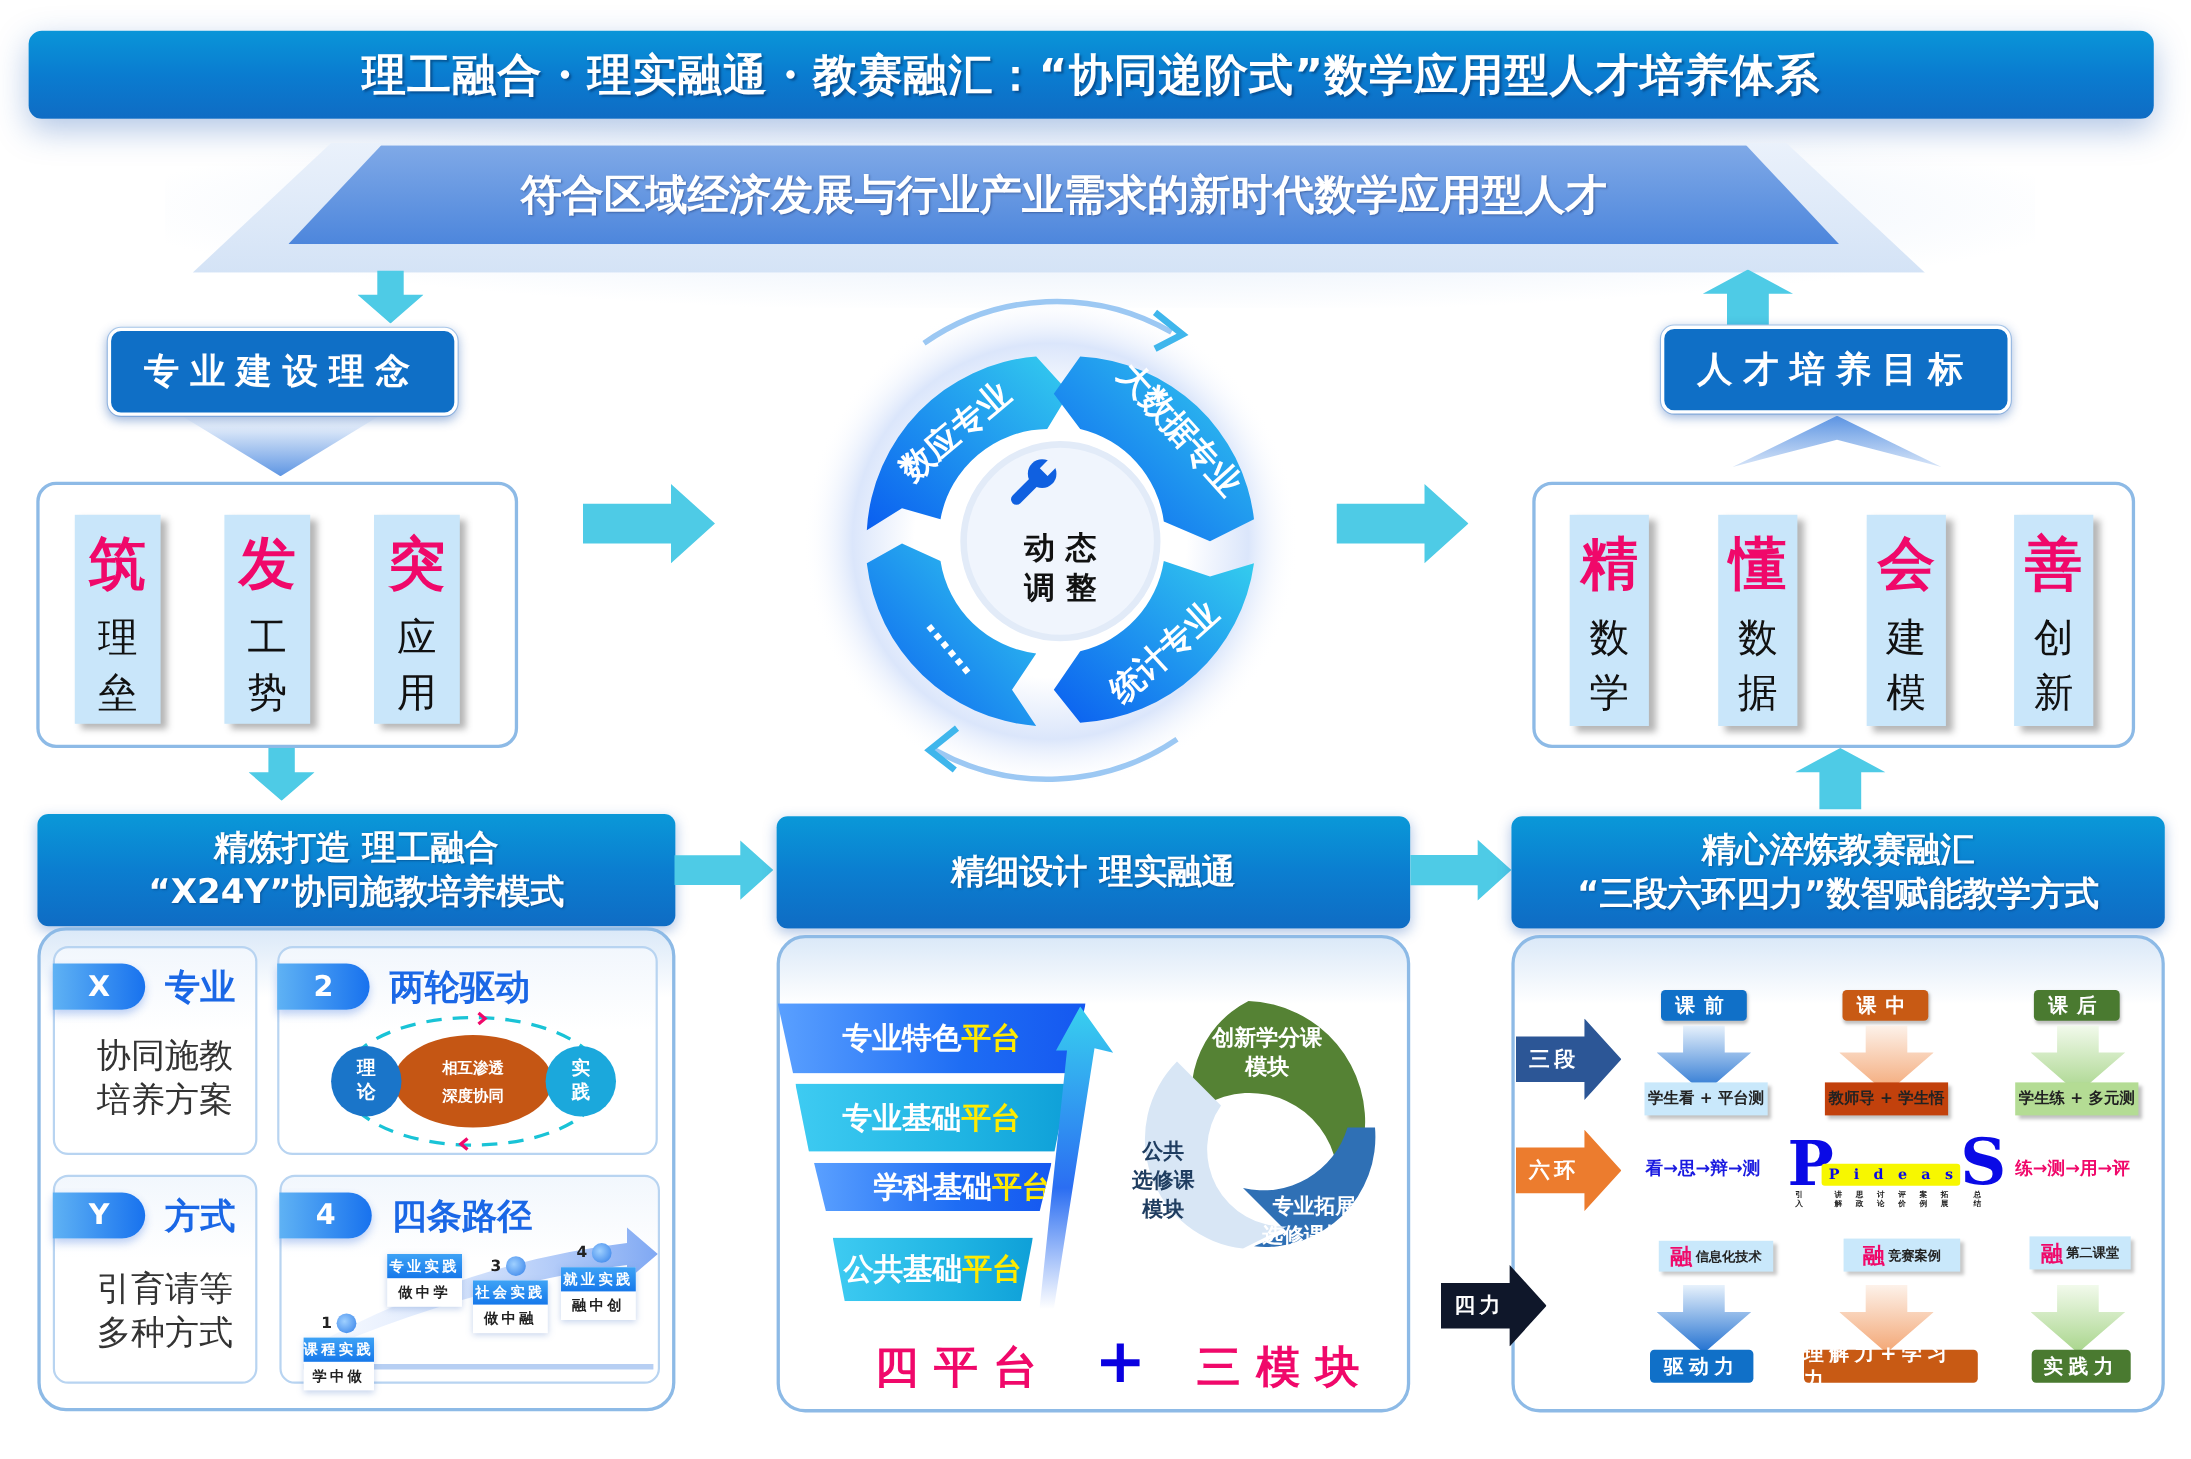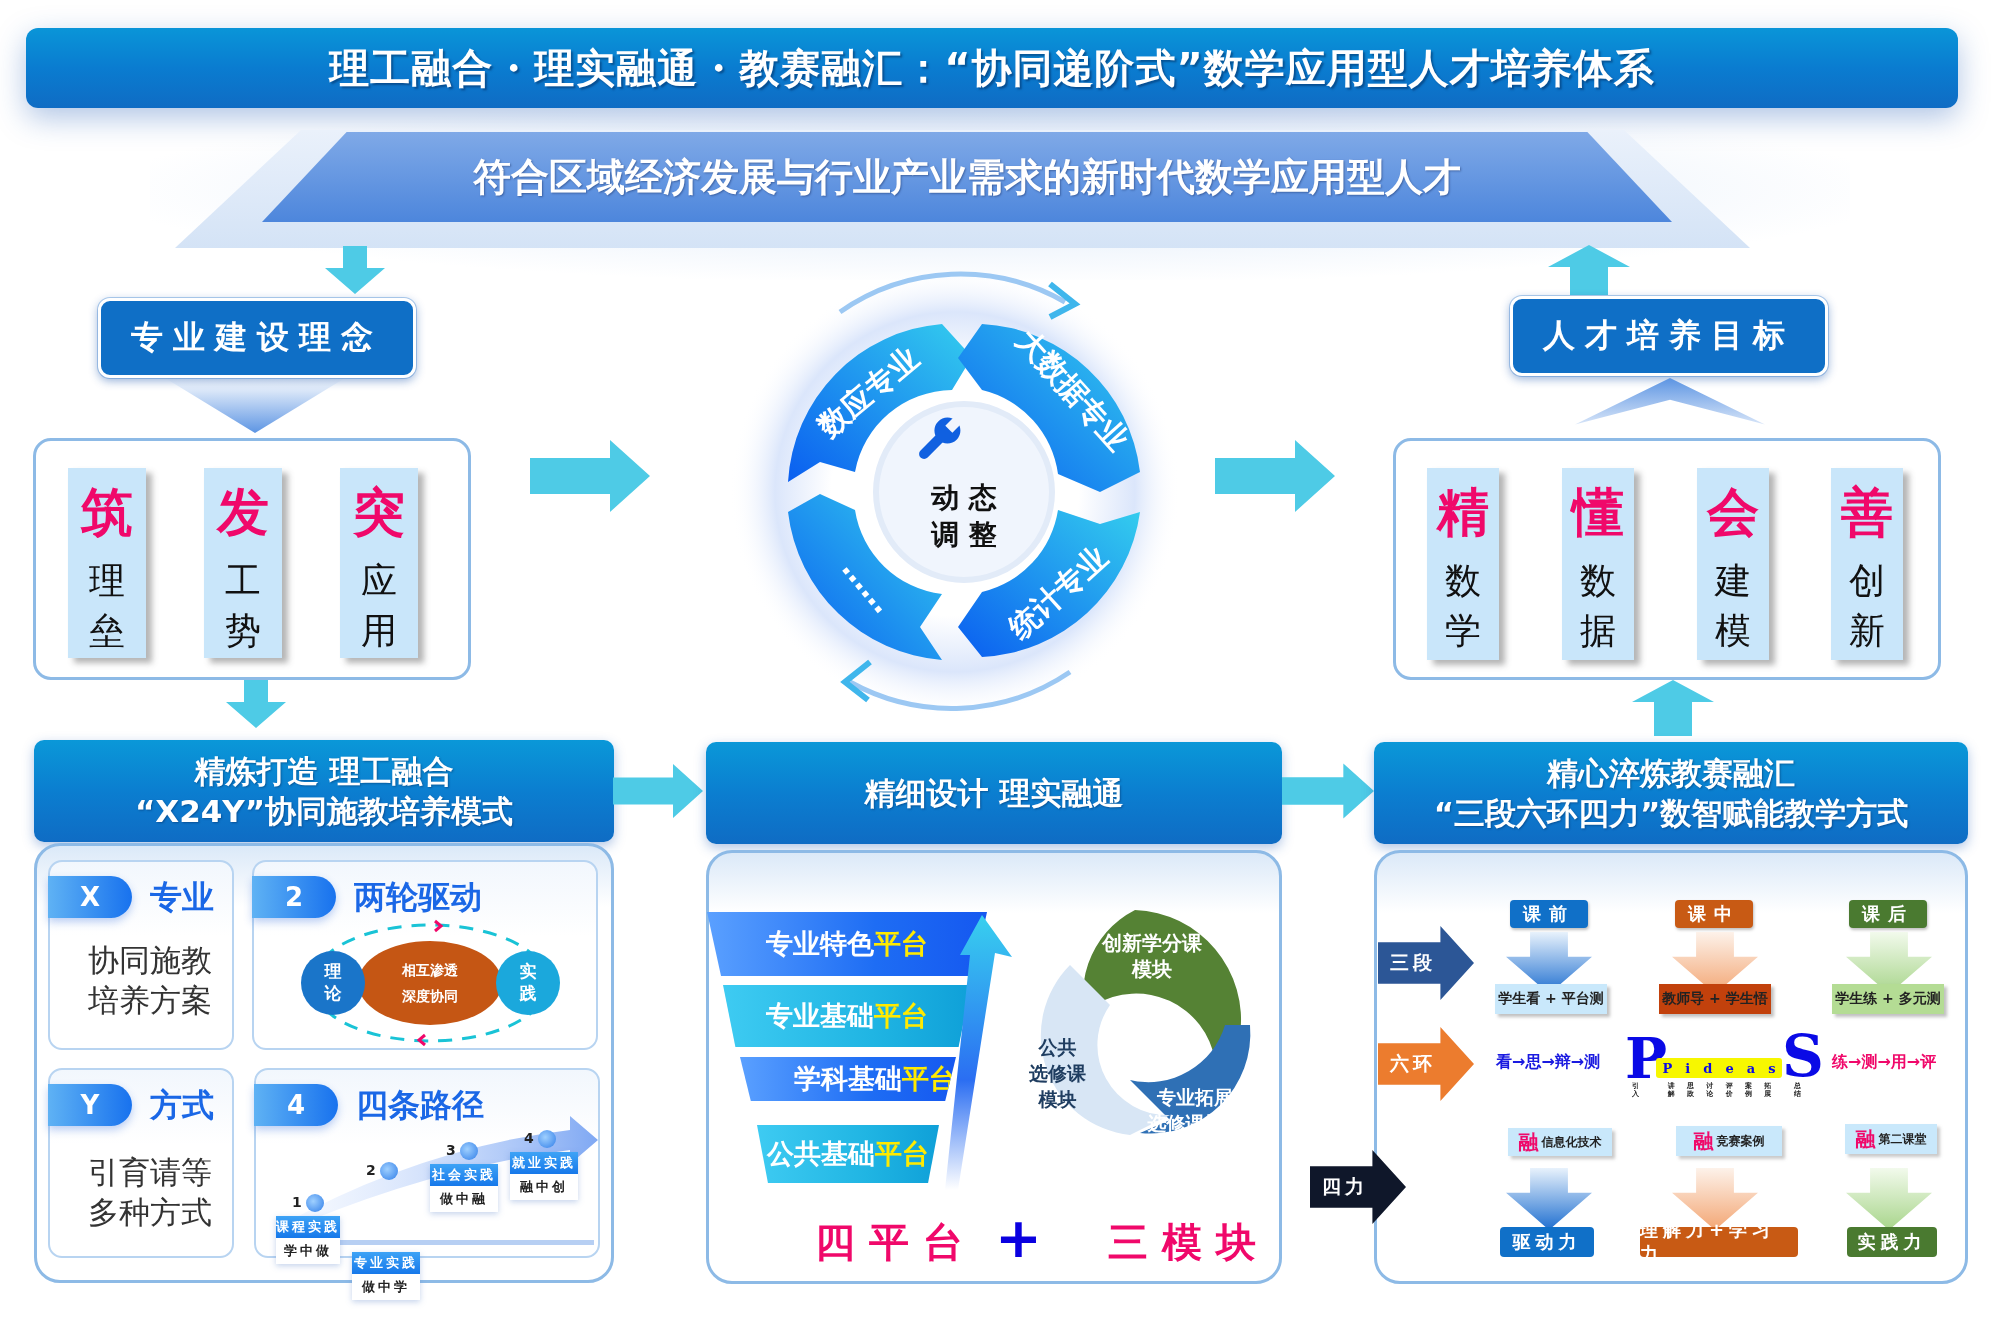--- a/index.html
+++ b/index.html
@@ -73,21 +73,21 @@
   .stepbox .b { color:#222; font-weight:bold; font-size:13px; letter-spacing:3px; padding:4px 0; }
   .stepnum { font-weight:bold; font-size:14px; color:#222; }
   .stepicon { display:inline-block; width:18px; height:18px; border-radius:50%; background: radial-gradient(circle at 40% 40%, #9fd0ff, #2f7de8); vertical-align:middle; margin-left:4px; }
 
   
   .funnel { display:flex; align-items:center; justify-content:center; color:#fff; font-weight:bold; font-size:27px; }
   .funnel .y { color:#ffea00; }
   .f-blue { background: linear-gradient(90deg,#5aa0ff 0%,#1e6df4 60%,#1558f0 100%); }
   .f-cyan { background: linear-gradient(90deg,#3ecbf2 0%,#20b5e3 60%,#0fa0d8 100%); }
 
-  .bigpink { color:#f0086a; font-weight:bold; font-size:40px; letter-spacing:14px;margin-left:20px; }
+  .bigpink { color:#f0086a; font-weight:bold; font-size:40px; letter-spacing:14px; }
   .bigplus { color:#0a00e0; font-weight:bold; font-size:56px; }
 
   
   .rowarrow { color:#fff; font-weight:bold; font-size:19px; letter-spacing:4px; display:flex; align-items:center; padding-left:12px; }
   .stage-pill { color:#ffffff; font-weight:bold; font-size:18px; letter-spacing:8px; border-radius:4px; display:flex; align-items:center; justify-content:center; box-shadow:1px 2px 3px rgba(0,0,0,0.25); }
   .stage-box { font-weight:bold; font-size:14px; color:#222; display:flex; align-items:center; justify-content:center; box-shadow: 3px 3px 3px rgba(100,100,100,0.4); }
   .fuse-box { background:#c9e8fb; display:flex; align-items:center; justify-content:center; font-size:12px; font-weight:bold; color:#222; box-shadow: 3px 3px 3px rgba(100,100,100,0.35); }
   .fuse-box .r { color:#f0086a; font-size:20px; margin-right:3px; }
   .power { color:#fff; font-weight:bold; font-size:18px; letter-spacing:5px; border-radius:4px; display:flex; align-items:center; justify-content:center; }
   .dl-arrow { width:86px; height:62px; clip-path: polygon(28% 0,72% 0,72% 40%,100% 40%,50% 100%,0 40%,28% 40%); }
@@ -269,21 +269,21 @@
     </defs>
   <path d="M 10 118 Q 150 40 300 22 L 300 8 L 328 32 L 300 56 L 300 42 Q 160 60 10 125 Z" fill="url(#pa)"></path>
   <rect x="6" y="132" width="318" height="5" fill="#b7cff3"></rect>
 </svg>
 <div class="abs" style="left:292px;top:1192px;"><span class="stepnum">1</span><span class="stepicon"></span></div>
 <div class="abs stepbox" style="left:276px;top:1216px;width:64px;">
   <div class="h">课程实践</div>
   <div class="b">学中做</div>
 </div>
 <div class="abs" style="left:366px;top:1160px;"><span class="stepnum">2</span><span class="stepicon"></span></div>
-<div class="abs stepbox" style="left:352px;top:1252px;width:68px;">
+<div class="abs stepbox" style="left:352px;top:1140px;width:68px;">
   <div class="h">专业实践</div>
   <div class="b">做中学</div>
 </div>
 <div class="abs" style="left:446px;top:1140px;"><span class="stepnum">3</span><span class="stepicon"></span></div>
 <div class="abs stepbox" style="left:430px;top:1164px;width:68px;">
   <div class="h">社会实践</div>
   <div class="b">做中融</div>
 </div>
 <div class="abs" style="left:524px;top:1128px;"><span class="stepnum">4</span><span class="stepicon"></span></div>
 <div class="abs stepbox" style="left:510px;top:1152px;width:68px;">

